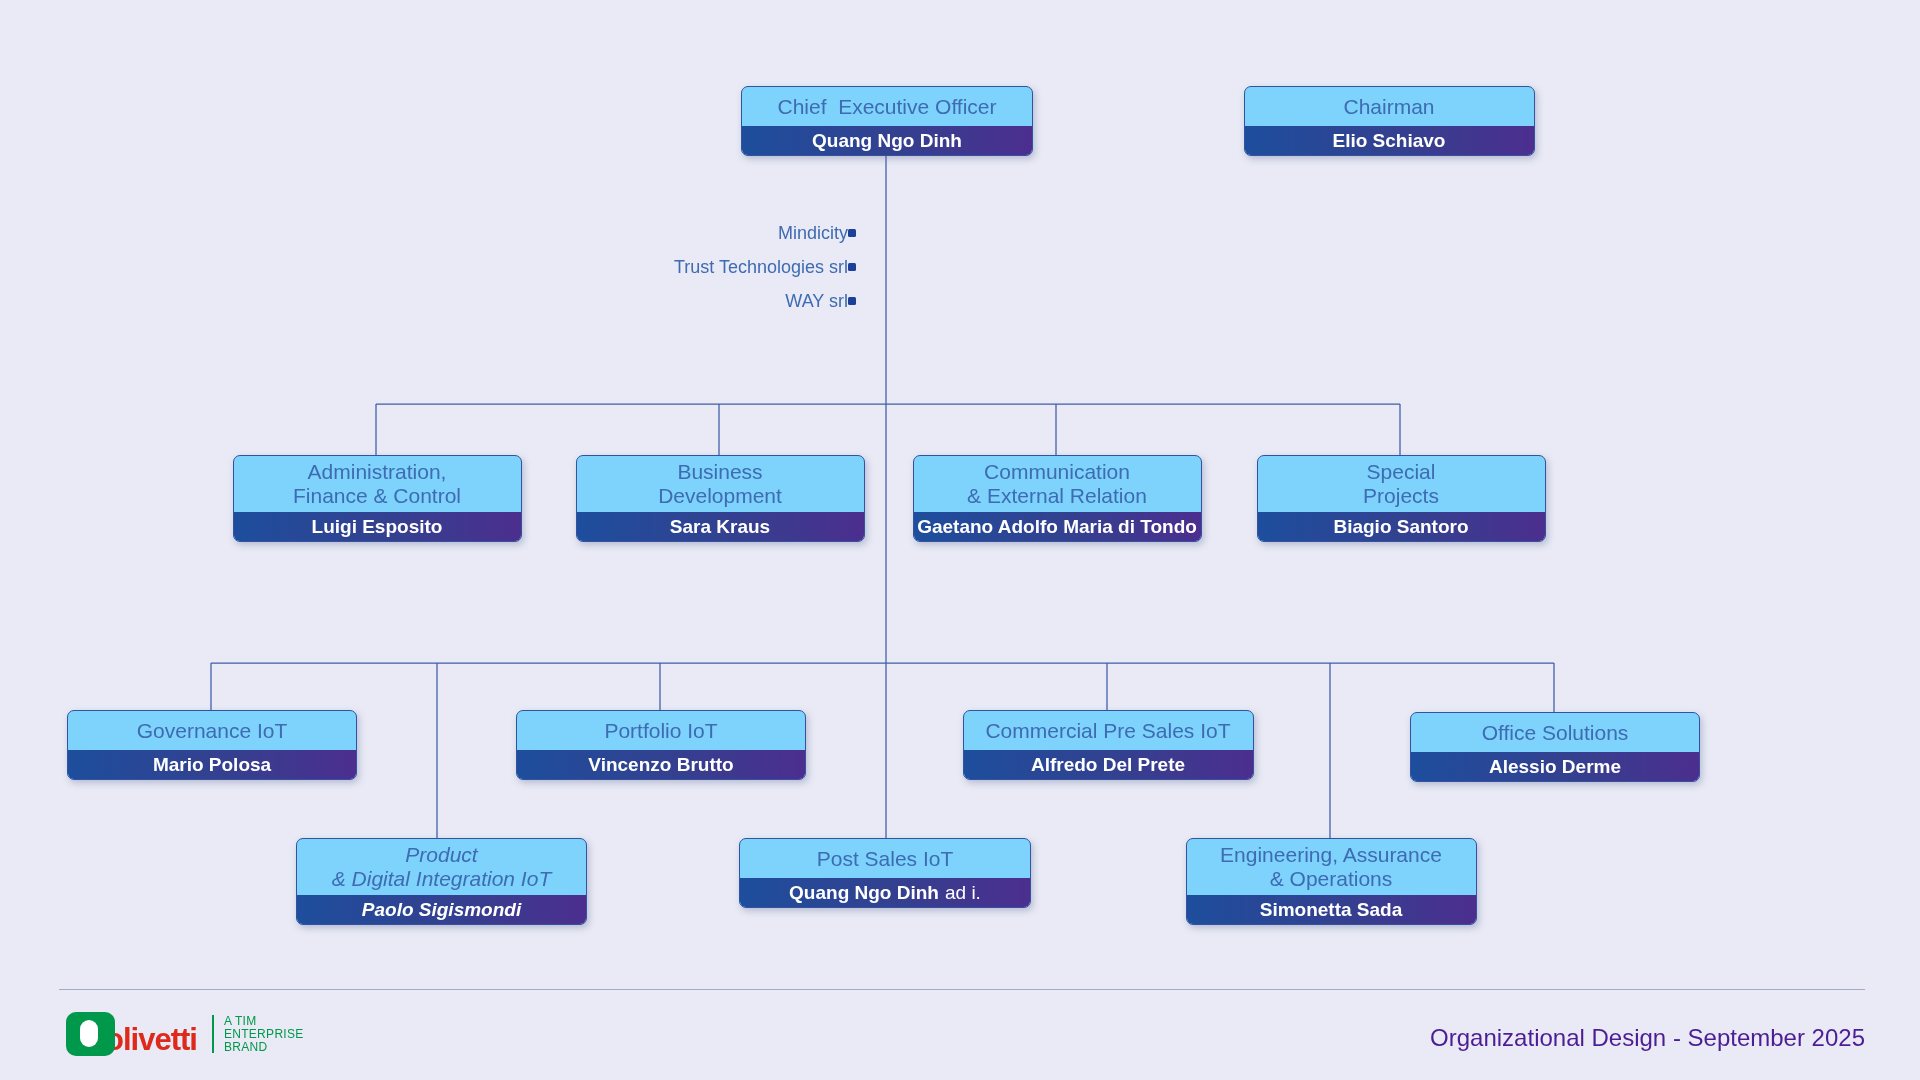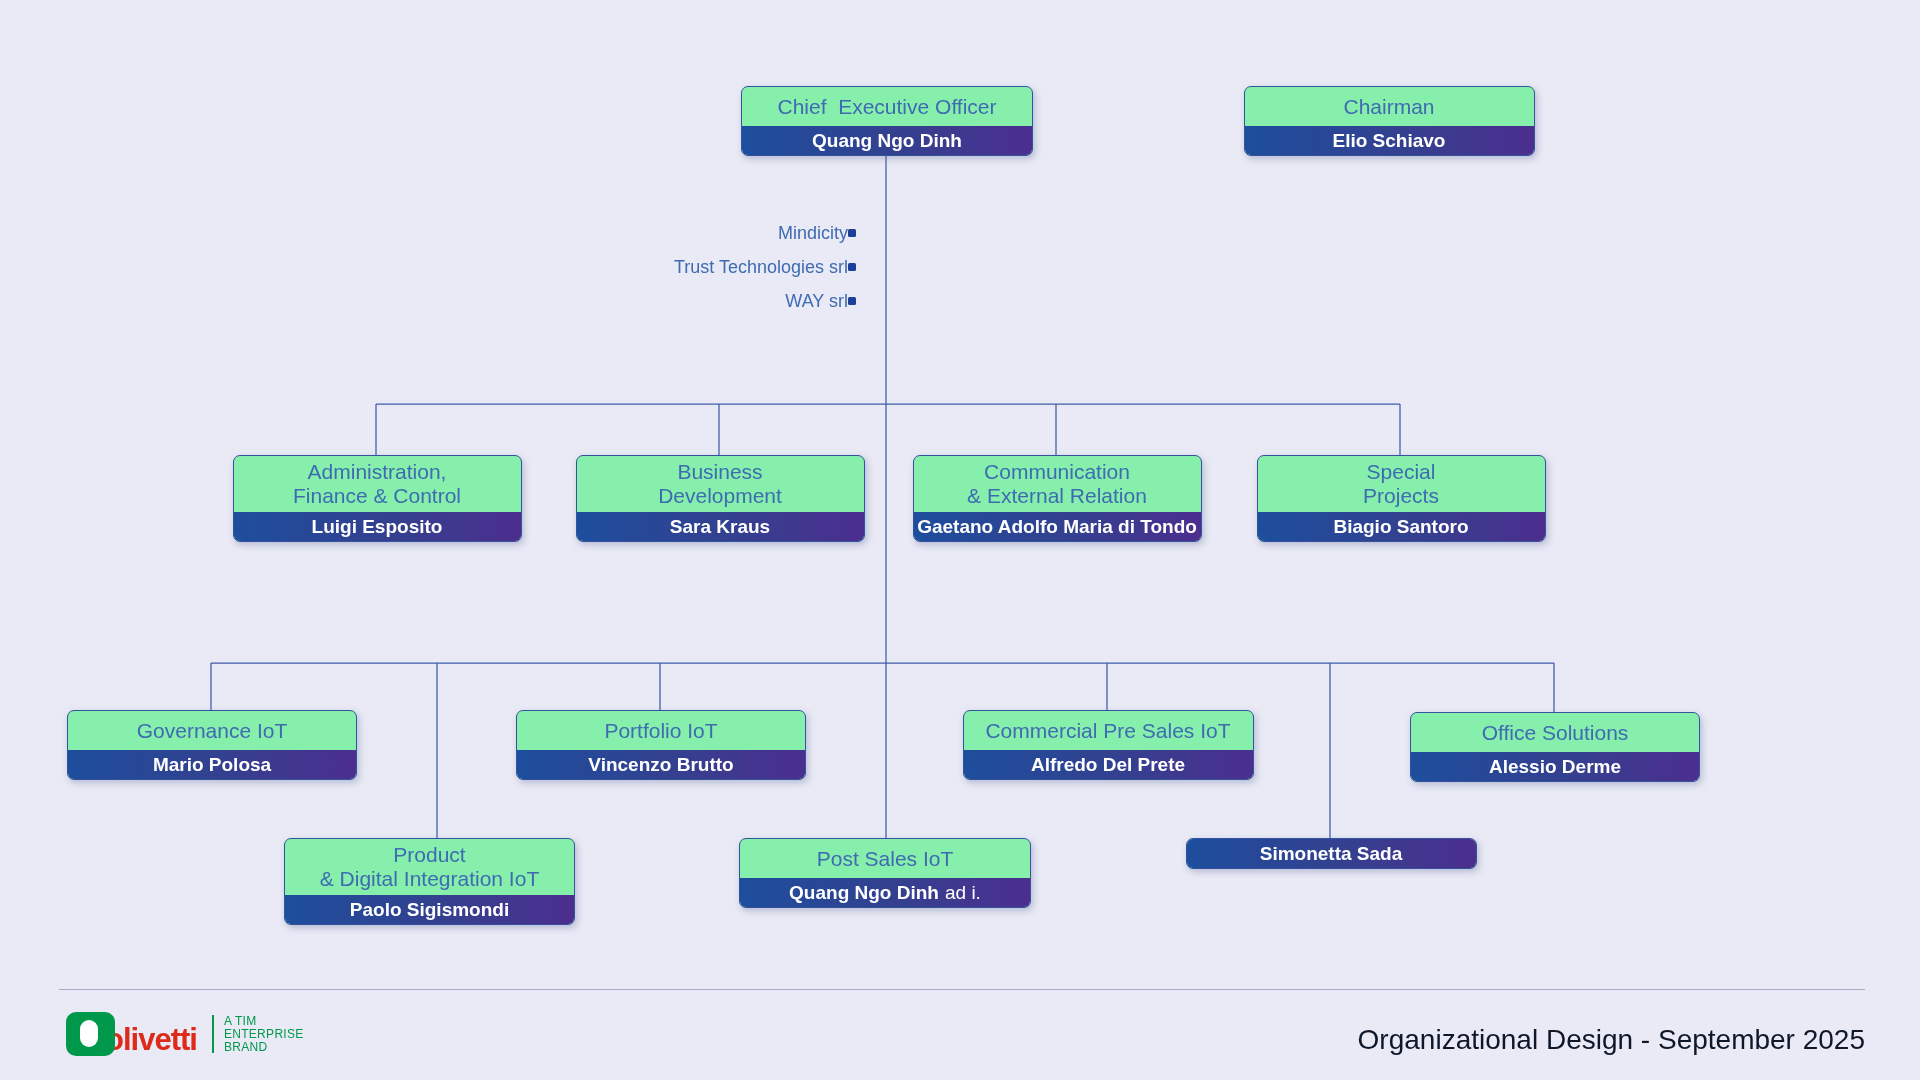--- a/index.html
+++ b/index.html
@@ -4,21 +4,21 @@
 <style>
   html,body{margin:0;padding:0;background:#d8dae8;}
   #stage{
     position:relative;width:1920px;height:1080px;overflow:hidden;
     background:#E9EAF5;
     font-family:"Liberation Sans","DejaVu Sans",sans-serif;
   }
   #connectors{position:absolute;left:0;top:0;}
   
   .node{
-    position:absolute;background:#86efac;
+    position:absolute;background:#7dd3fc;
     border:1px solid #33539E;border-radius:7px;overflow:hidden;
     box-shadow:2px 3px 7px rgba(90,100,150,.35);
     display:flex;flex-direction:column;
   }
   .node-title{
     display:flex;flex-direction:column;align-items:center;justify-content:center;
     color:#3E6BB2;font-size:21px;line-height:24px;text-align:center;
   }
   .node.l1 .node-title{height:39px;}
   .node.l2 .node-title{height:56px;}
@@ -44,21 +44,21 @@
   .logo-square{position:relative;width:49px;height:44px;background:#00984A;border-radius:10px;}
   .logo-pill{position:absolute;left:14px;top:8px;width:18px;height:27px;background:#ffffff;border-radius:9px;}
   .logo-word{
     color:#DD2A1B;font-size:31px;font-weight:bold;letter-spacing:-1px;
     margin-left:-10px;align-self:flex-end;padding-bottom:3px;line-height:30px;
   }
   .brand-sep{width:2px;height:38px;background:#00984A;margin:0 10px 0 15px;}
   .brand-lines{display:flex;flex-direction:column;justify-content:center;}
   .brand-lines div{color:#00984A;font-size:12px;font-weight:normal;line-height:13px;letter-spacing:.3px;}
   #footer-caption{
-    position:absolute;right:55px;top:1024px;color:#0f172a;font-size:28px;white-space:nowrap;
+    position:absolute;right:55px;top:1024px;color:#4c1d95;font-size:24px;white-space:nowrap;
   }
 </style>
 </head>
 <body>
 
 <div id="stage">
 
   <svg id="connectors" width="1920" height="1080" viewBox="0 0 1920 1080">
       <line x1="886" y1="156" x2="886" y2="838" stroke="#3E5CA8" stroke-width="1.25"></line>
       <line x1="376" y1="404" x2="1400" y2="404" stroke="#3E5CA8" stroke-width="1.25"></line>
@@ -163,40 +163,44 @@
   </div>
       <div class="node l1" style="left: 1410px; top: 712px; width: 288px;">
     <div class="node-title">
           <div>Office Solutions</div>
         </div>
     <div class="node-bar">
       <span class="nm">Alessio Derme</span>
 
     </div>
   </div>
-      <div class="node l2" style="left: 284px; top: 838px; width: 289px;">
+      <div class="node l2" style="left: 296px; top: 838px; width: 289px; font-style: italic;">
     <div class="node-title">
           <div>Product</div>
           <div>&amp; Digital Integration IoT</div>
         </div>
     <div class="node-bar">
       <span class="nm">Paolo Sigismondi</span>
 
     </div>
   </div>
       <div class="node l1" style="left: 739px; top: 838px; width: 290px;">
     <div class="node-title">
           <div>Post Sales IoT</div>
         </div>
     <div class="node-bar">
       <span class="nm">Quang Ngo Dinh</span>
       <span class="sfx">ad i.</span>
     </div>
   </div>
       <div class="node l2" style="left: 1185.5px; top: 838px; width: 289px;">
+    <div class="node-title">
+          <div>Engineering, Assurance</div>
+          <div>&amp; Operations</div>
+        </div>
     <div class="node-bar">
       <span class="nm">Simonetta Sada</span>
 
     </div>
   </div>
     </div>
 
   <div id="subsidiaries">
       <div class="subsidiary-row">
         <span>Mindicity</span>

